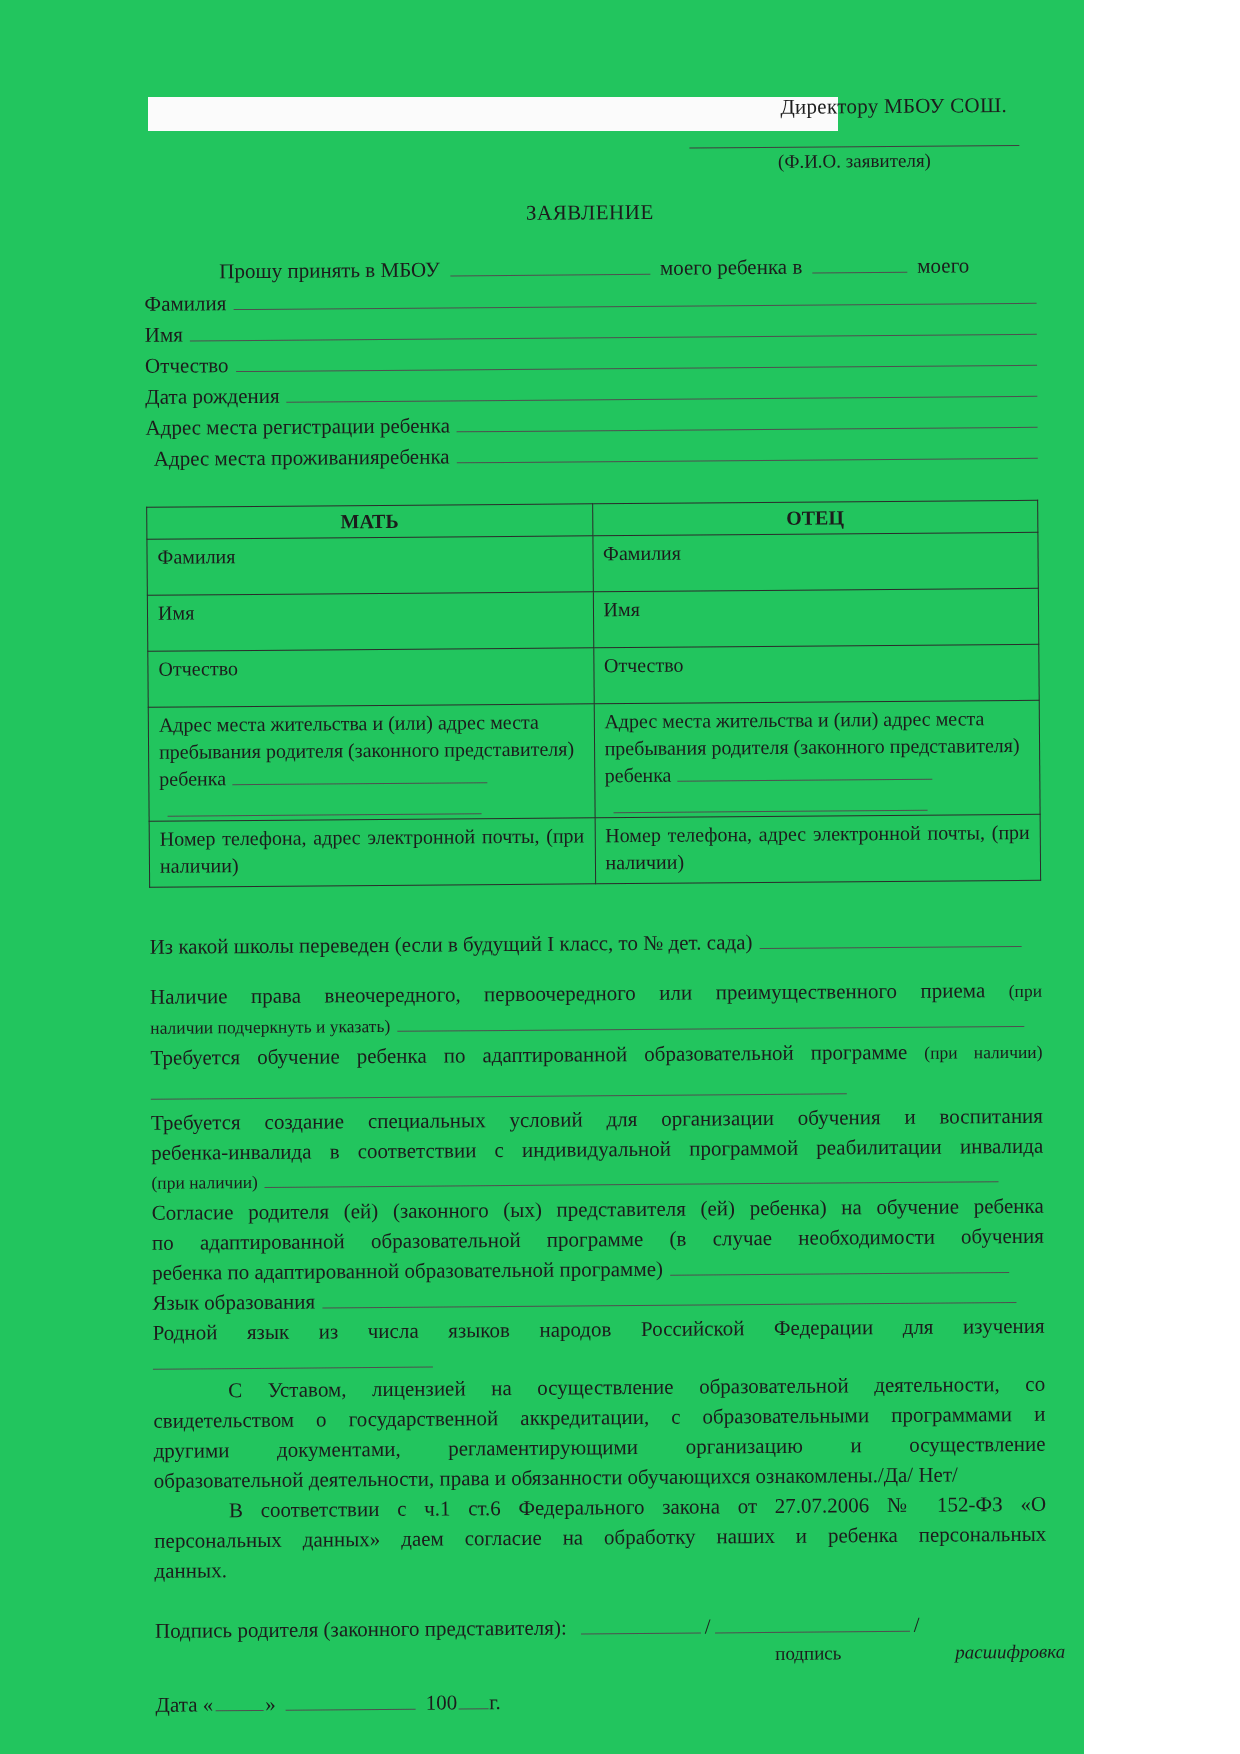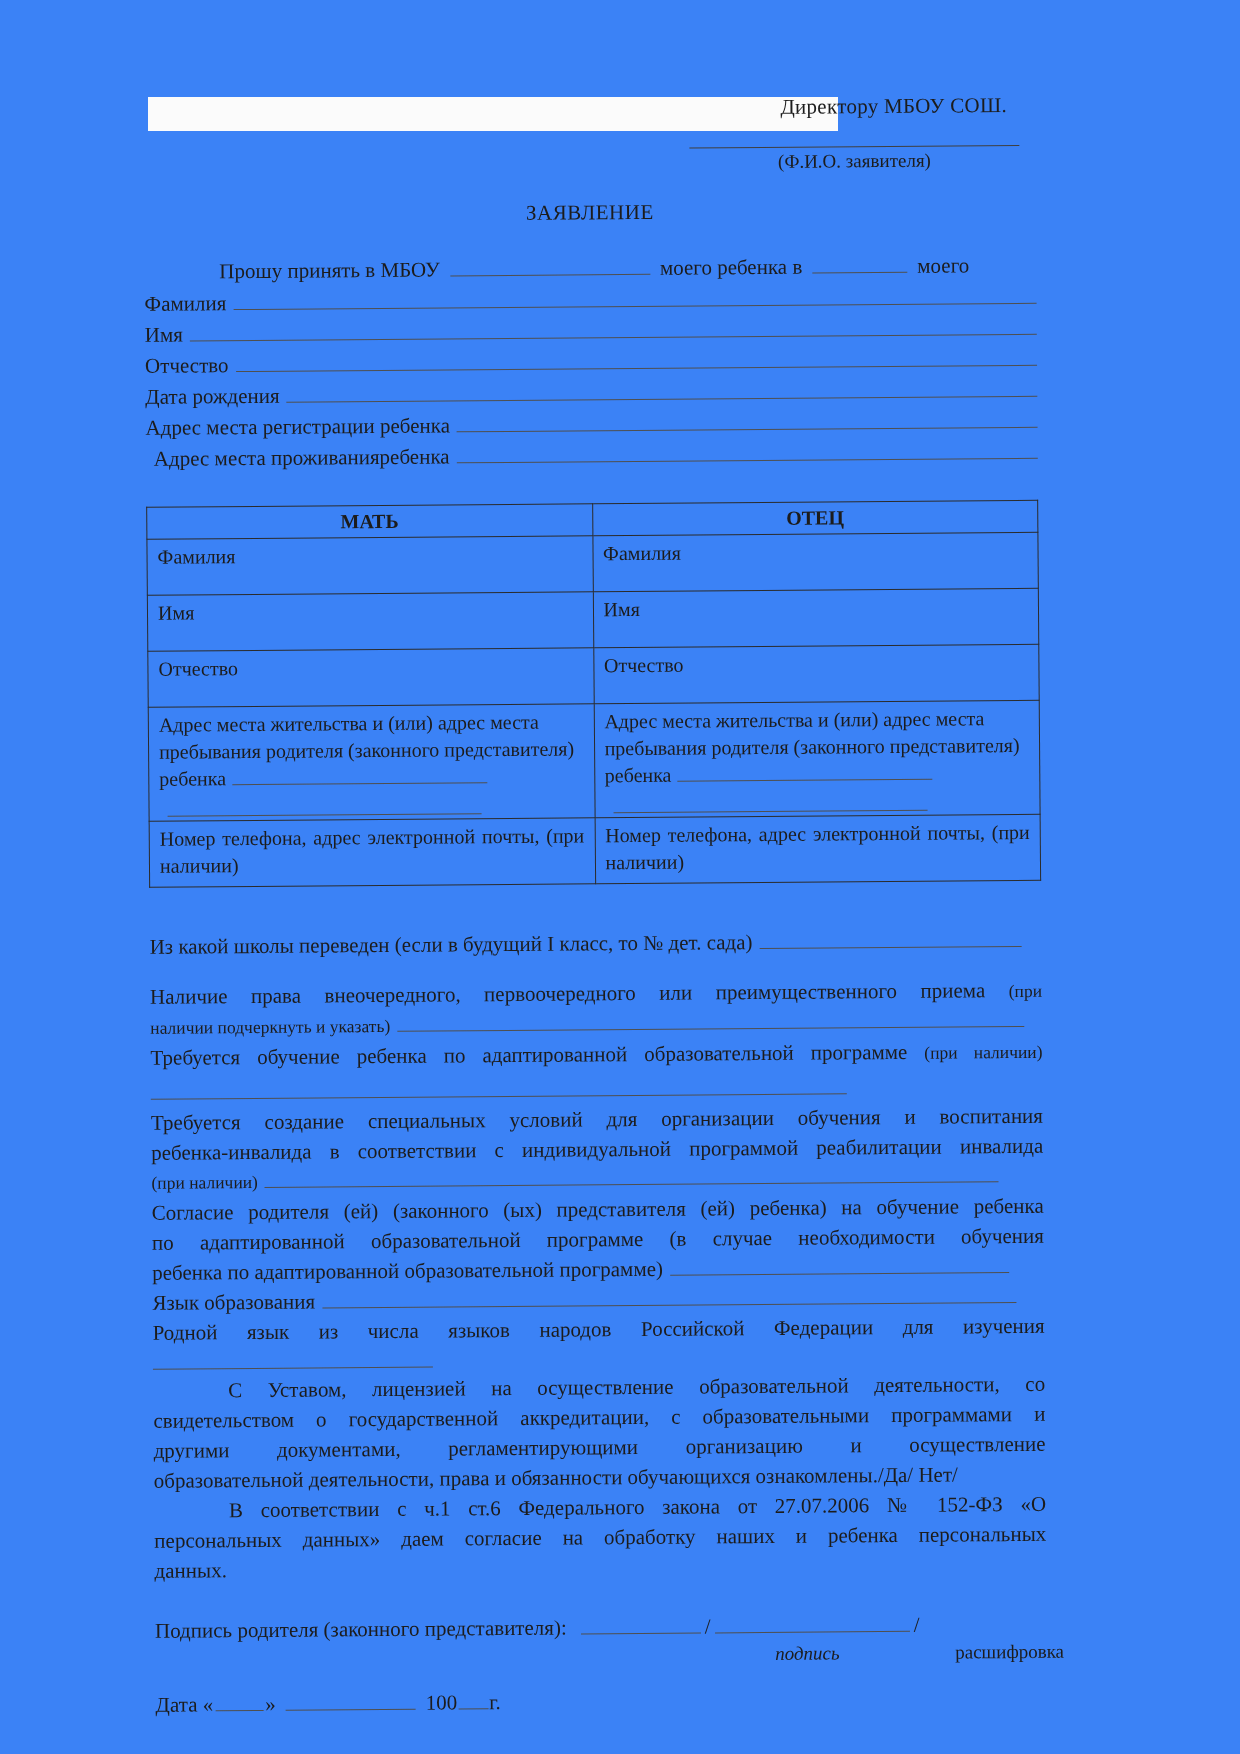--- a/index.html
+++ b/index.html
@@ -3,21 +3,21 @@
 <meta charset="utf-8">
 <style>
   * { box-sizing: border-box; }
   html, body { margin: 0; padding: 0; }
   body {
     width: 1240px; height: 1754px;
     background: #ffffff;
     font-family: "Liberation Serif", "DejaVu Serif", serif;
     color: #1c1c1c;
   }
-  .page { position: relative; width: 1240px; height: 1754px; background: #3b82f6; overflow: hidden; }
+  .page { position: relative; width: 1084px; height: 1754px; background: #22c55e; overflow: hidden; }
   .scan-patch { position: absolute; background: #fbfbfb; }
   .content {
     position: absolute; left: 148px; top: 88px; width: 892px;
     font-size: 21px; line-height: 30px;
     transform: rotate(-0.45deg); transform-origin: 40% 40%;
   }
   .small { font-size: 17.5px; }
 
   
   .blank {
@@ -65,22 +65,22 @@
   .lang .fill { margin-right: 28px; }
   .short-ul { height: 28px; }
   .short-ul .blank { width: 280px; margin-left: 0; }
   .indent1 { text-indent: 75px; }
 
   
   .sig-row { margin-top: 30px; white-space: nowrap; }
   .sig-blank1 { width: 120px; margin: 0 4px 0 14px; }
   .sig-blank2 { width: 195px; margin: 0 4px; }
   .sig-captions { position: relative; height: 26px; font-size: 19px; }
-  .sig-cap1 { position: absolute; left: 620px; top: -2px; font-style: italic; }
-  .sig-cap2 { position: absolute; left: 800px; top: -2px; }
+  .sig-cap1 { position: absolute; left: 620px; top: -2px; }
+  .sig-cap2 { position: absolute; left: 800px; top: -2px; font-style: italic; }
 
   
   .date-row { margin-top: 18px; white-space: nowrap; }
   .date-day { width: 48px; margin: 0 2px; }
   .date-month { width: 130px; margin: 0 10px; }
   .date-year { width: 30px; margin: 0 1px; }
 </style>
 </head>
 <body>
 

